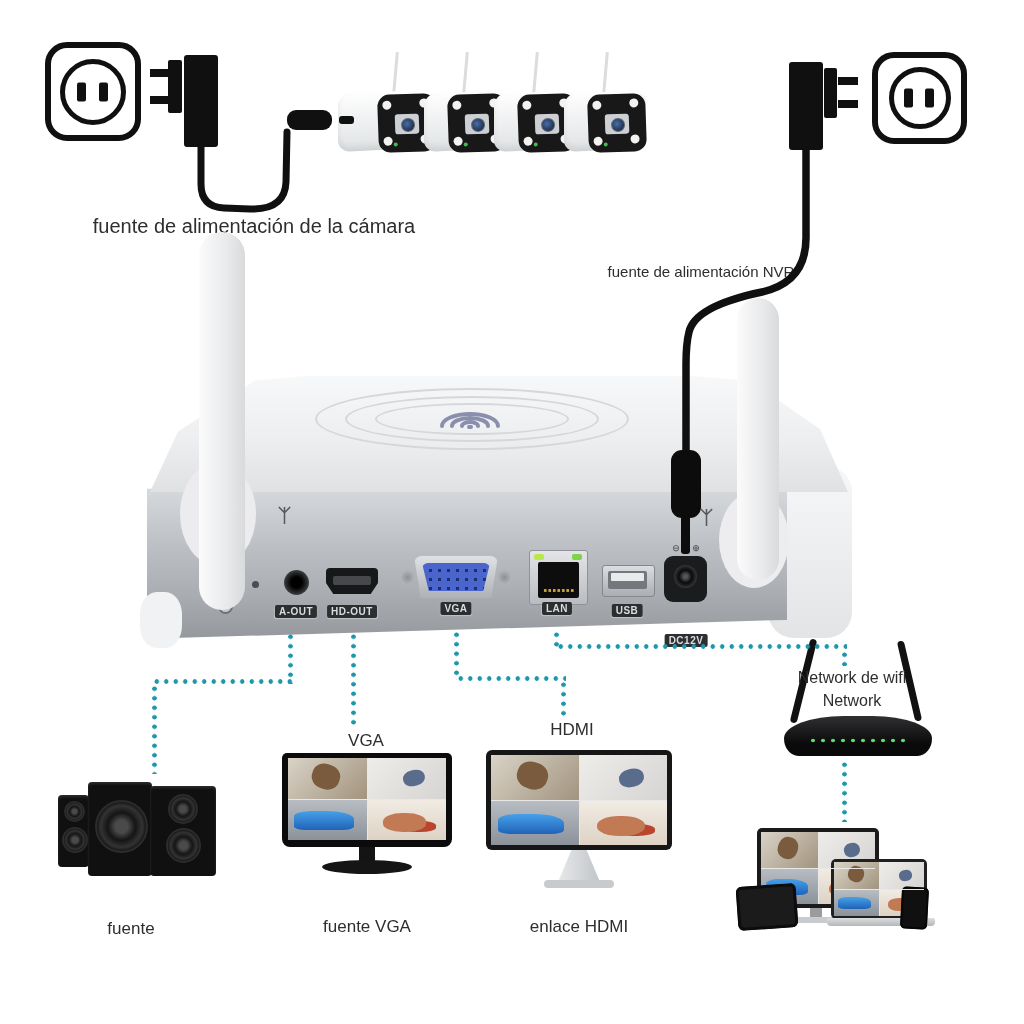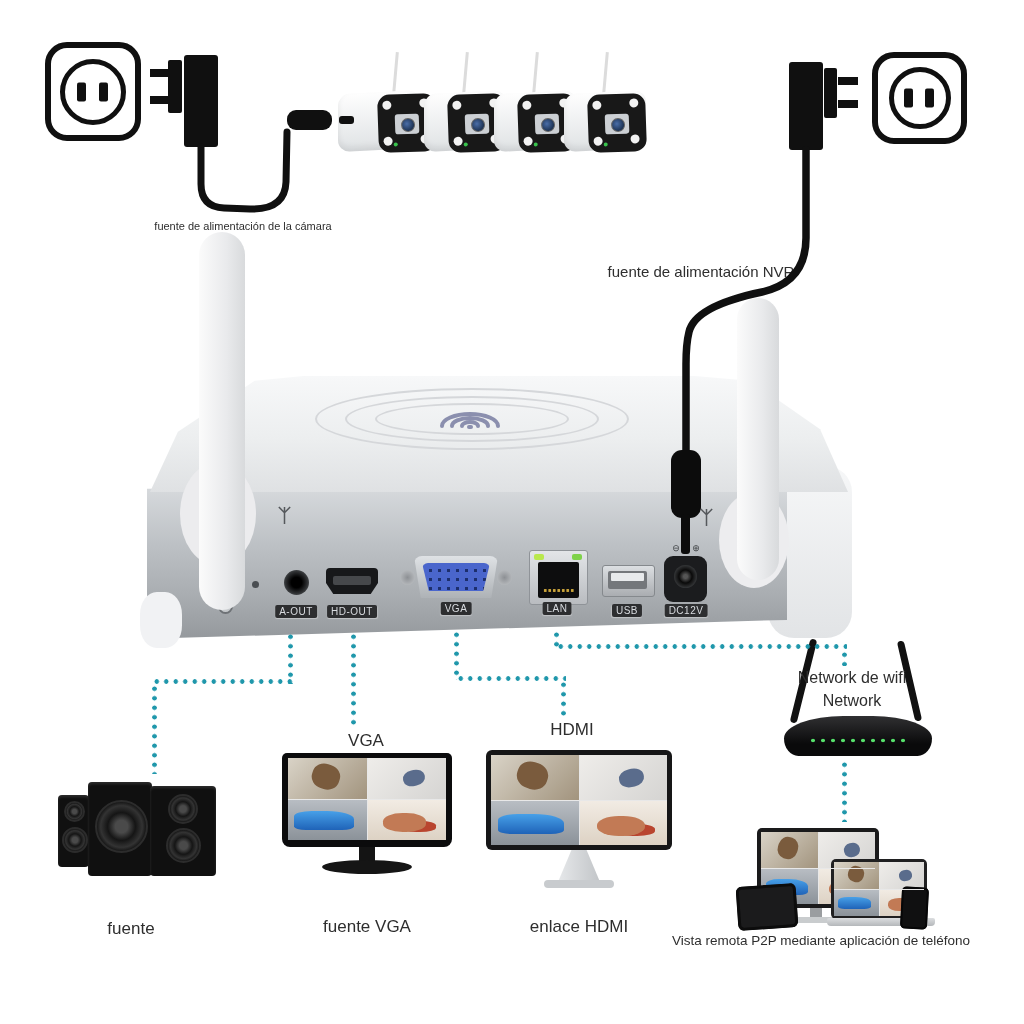--- a/index.html
+++ b/index.html
@@ -26,21 +26,21 @@
   .cam .ant{position:absolute;left:42px;top:0;width:3px;height:42px;background:#dcdcdc;transform:rotate(5deg);}
   .cam .body{position:absolute;left:2px;top:40px;width:82px;height:58px;border-radius:12px;
       background:linear-gradient(180deg,#fefefe,#dfe2e4);box-shadow:inset 0 -4px 6px rgba(0,0,0,.08);transform:skewY(-3deg);}
   .cam .face{position:absolute;left:26px;top:42px;width:58px;height:58px;background:#181818;border-radius:12px;transform:rotate(-2deg);}
   .cam .led{position:absolute;width:9px;height:9px;border-radius:50%;background:#f2f2f2;}
   .cam .plate{position:absolute;left:17px;top:20px;width:24px;height:20px;background:#ccd0d4;border-radius:3px;}
   .cam .lens{position:absolute;left:6px;top:4px;width:12px;height:12px;border-radius:50%;
       background:radial-gradient(circle at 40% 40%,#4a6ea8,#1d3354 70%);border:1px solid #666;}
   .cam .gdot{position:absolute;left:15px;top:48px;width:4px;height:4px;border-radius:50%;background:#39c24d;}
   
-  .badge{position:absolute;z-index:5;background:#2d2e30;color:#d9dce0;font-size:10px;font-weight:normal;
+  .badge{position:absolute;z-index:5;background:#2d2e30;color:#d9dce0;font-size:10px;font-weight:bold;
       letter-spacing:.5px;padding:1px 4px;border-radius:2px;transform:translateX(-50%);
       box-shadow:0 1px 1px rgba(255,255,255,.35);}
   .ringwifi{position:absolute;border:2px solid #d5d7da;border-radius:50%;z-index:4;}
   .quad{position:absolute;overflow:hidden;}
   .quad div{position:absolute;width:50%;height:50%;}
   .q-tl{left:0;top:0;background:linear-gradient(135deg,#d9d3c7,#a2947e);}
   .q-tr{right:0;top:0;background:linear-gradient(135deg,#efedea,#d5d4d2);}
   .q-bl{left:0;bottom:0;background:linear-gradient(180deg,#b9bec4,#8b9299);}
   .q-br{right:0;bottom:0;background:linear-gradient(180deg,#f2ece4,#ddd2c4);}
   .q-tl::after{content:"";position:absolute;left:30%;top:15%;width:35%;height:60%;border-radius:45%;
@@ -215,21 +215,21 @@
   <div class="lbl" style="left:686px;top:548px;font-size:9px;color:#3c3f42;z-index:4;">⊖ ⊂ ⊕</div>
   <div class="abs" style="left:664px;top:556px;width:43px;height:46px;z-index:4;background:#1b1c1e;border-radius:9px;">
     <div class="abs" style="left:10px;top:9px;width:23px;height:23px;border-radius:50%;background:radial-gradient(circle,#555 12%,#0a0a0a 40%,#3a3c3e 75%);"></div>
   </div>
 
   <div class="badge" style="left:296px;top:605px;">A-OUT</div>
   <div class="badge" style="left:352px;top:605px;">HD-OUT</div>
   <div class="badge" style="left:456px;top:602px;">VGA</div>
   <div class="badge" style="left:557px;top:602px;">LAN</div>
   <div class="badge" style="left:627px;top:604px;">USB</div>
-  <div class="badge" style="left:686px;top:604px;">DC12V</div>
+  <div class="badge" style="left:686px;top:634px;">DC12V</div>
 
   <svg class="abs" viewBox="0 0 1024 1024" style="left:0;top:0;width:1024px;height:1024px;z-index:6;pointer-events:none;">
     <path d="M201,147 L201,184 Q201,207 224,208 L250,209 Q285,210 286,182 L287,132" fill="none" stroke="#101010" stroke-width="7" stroke-linecap="round"></path>
     <rect x="287" y="110" width="45" height="20" rx="9" fill="#101010"></rect>
     <rect x="339" y="116" width="15" height="8" rx="3" fill="#101010"></rect>
     <path d="M806,150 L806,238 Q806,282 762,292 Q695,306 689,332 Q686,344 686,364 L686,452" fill="none" stroke="#101010" stroke-width="7.5" stroke-linecap="round"></path>
     <rect x="671" y="450" width="30" height="68" rx="11" fill="#0c0c0c"></rect>
     <rect x="681" y="514" width="9" height="40" rx="3" fill="#0c0c0c"></rect>
   </svg>
 
@@ -317,23 +317,22 @@
             <div class="q-tr"></div>
             <div class="q-bl"></div>
             <div class="q-br"></div>
           </div>
       </div>
       <div class="abs" style="left:0;top:59px;width:108px;height:8px;background:linear-gradient(180deg,#dcdee0,#b4b7ba);border-radius:2px 2px 4px 4px;"></div>
     </div>
     <div class="abs" style="left:166px;top:62px;width:27px;height:42px;background:#101011;border-radius:5px;transform:rotate(3deg);box-shadow:inset 0 0 0 2px #060607;"></div>
   </div>
 
-  <div class="lbl" style="left:243px;top:226px;font-size:11px;">fuente de alimentación de la cámara</div>
+  <div class="lbl" style="left:254px;top:226px;font-size:20px;">fuente de alimentación de la cámara</div>
   <div class="lbl" style="left:701px;top:271px;font-size:15px;">fuente de alimentación NVR</div>
   <div class="lbl" style="left:366px;top:741px;font-size:17px;">VGA</div>
   <div class="lbl" style="left:572px;top:730px;font-size:17px;">HDMI</div>
   <div class="lbl" style="left:852px;top:678px;font-size:16px;z-index:7;">Network de wifi</div>
   <div class="lbl" style="left:852px;top:701px;font-size:16px;z-index:7;">Network</div>
   <div class="lbl" style="left:131px;top:929px;font-size:17px;">fuente</div>
   <div class="lbl" style="left:367px;top:927px;font-size:17px;">fuente VGA</div>
   <div class="lbl" style="left:579px;top:927px;font-size:17px;">enlace HDMI</div>
-  <div class="lbl" style="left:821px;top:940px;font-size:13.5px;">Vista remota P2P mediante aplicación de teléfono</div>
 </div>
 
 </body></html>

